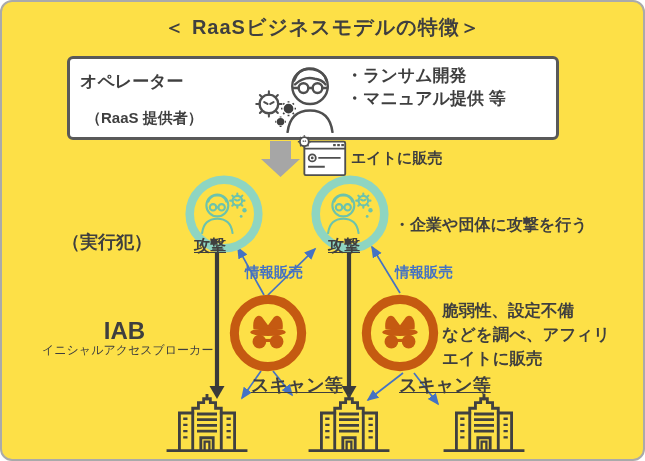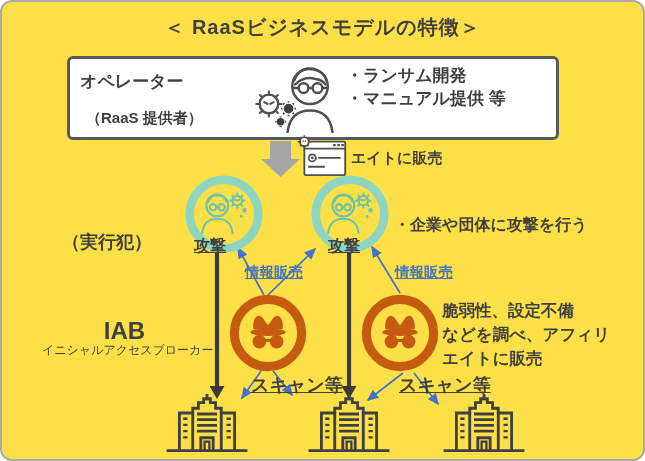--- a/index.html
+++ b/index.html
@@ -13,21 +13,21 @@
   .title{left:0;top:12px;width:100%;text-align:center;font-size:20px;letter-spacing:1px;}
   .opbox{left:65px;top:54px;width:492px;height:84px;border:3px solid #595959;border-radius:6px;box-sizing:border-box;background:#fff;}
   .op1{left:78px;top:68px;font-size:17px;}
   .op2{left:84px;top:107px;font-size:15px;}
   .bullets{left:344px;top:62px;font-size:17px;line-height:23px;font-weight:bold;position:absolute;}
   .ransom{left:349px;top:147px;font-size:15px;}
   .aff1{left:50px;top:203px;font-size:18px;}
   .aff2{left:60px;top:228px;font-size:18px;}
   .attack{font-size:16px;text-decoration:underline;}
   .entnote{left:392px;top:201px;font-size:16px;margin-top:12px;}
-  .blue{color:#4472c4;text-decoration:underline;}
+  .blue{color:#4472c4;}
   .info{font-size:14.5px;}
   .iabname{left:40px;top:303px;width:165px;text-align:center;font-size:24px;margin-top:12px;}
   .iabsub{left:40px;top:340px;width:165px;text-align:left;font-size:12px;font-weight:normal;}
   .vuln{left:440px;top:296px;font-size:16.5px;line-height:24px;font-weight:bold;position:absolute;}
   .scan{font-size:18px;text-decoration:underline;}
   svg{display:block;}
 </style>
 </head>
 <body>
 

